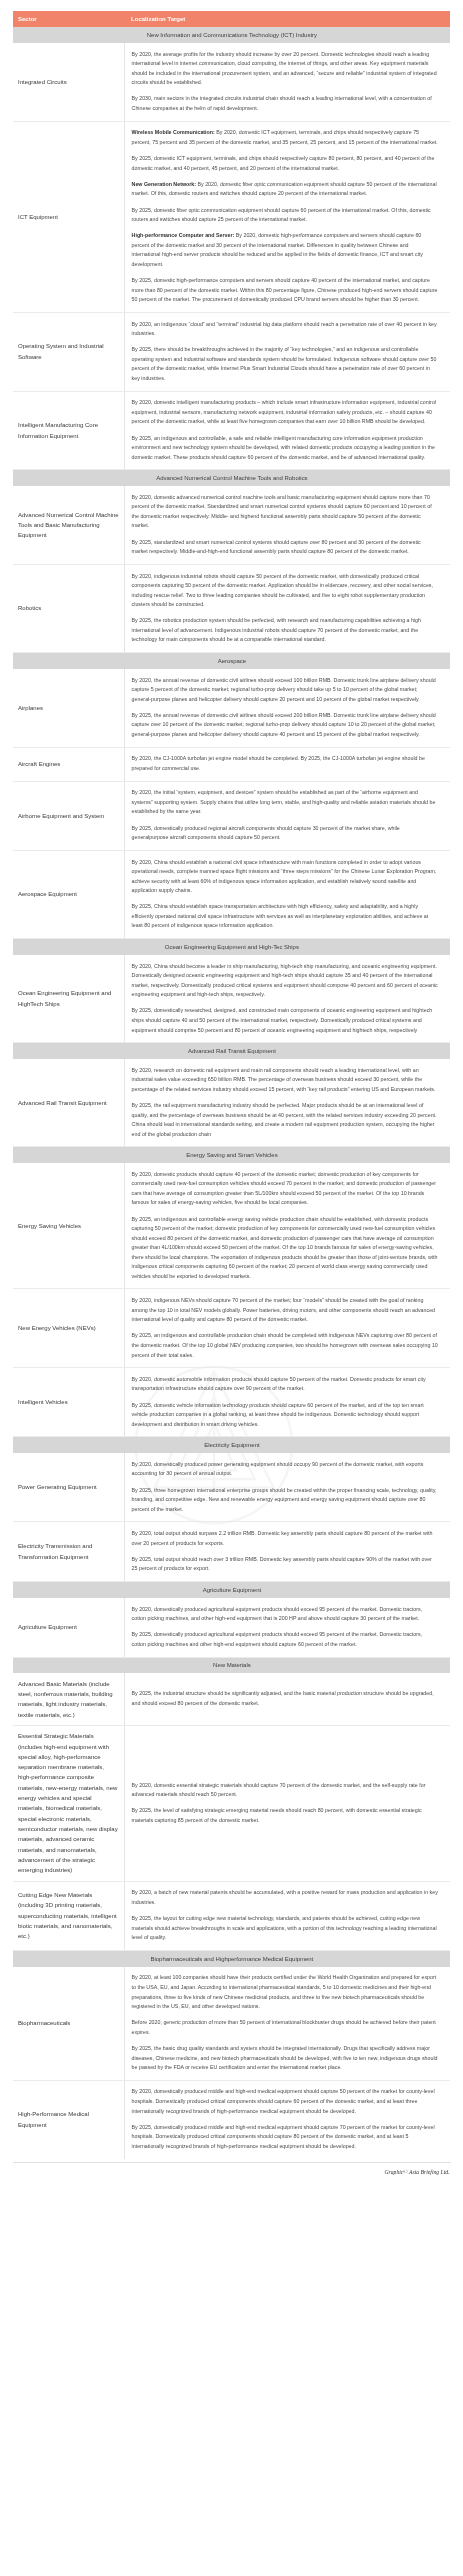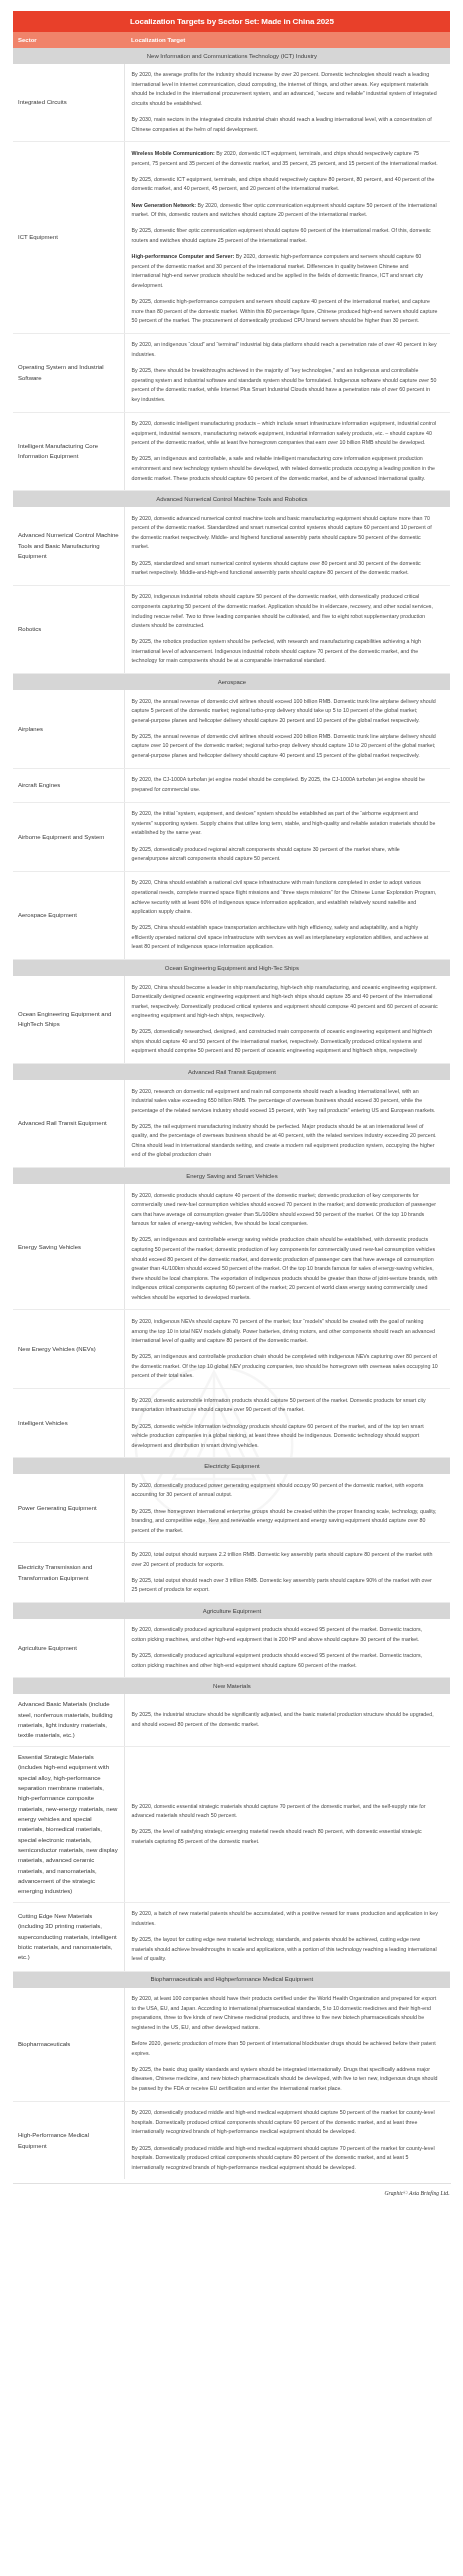--- a/index.html
+++ b/index.html
@@ -120,23 +120,20 @@
     </svg>
   </div>
 
   <div class="tbl-wrap">
     <table>
       <colgroup>
         <col class="c-sector">
         <col class="c-target">
       </colgroup>
       <tbody id="tbody">
-        <tr class="title-row">
-          <td colspan="2">Localization Targets by Sector Set: Made in China 2025</td>
-        </tr>
         <tr class="colhdr-row">
           <td class="sector">Sector</td>
           <td class="target">Localization Target</td>
         </tr>
       <tr class="section-row">
             <td colspan="2">New Information and Communications Technology (ICT) Industry</td>
           </tr>
           <tr class="data-row">
             <td class="sector">Integrated Circuits</td>
             <td class="target">

